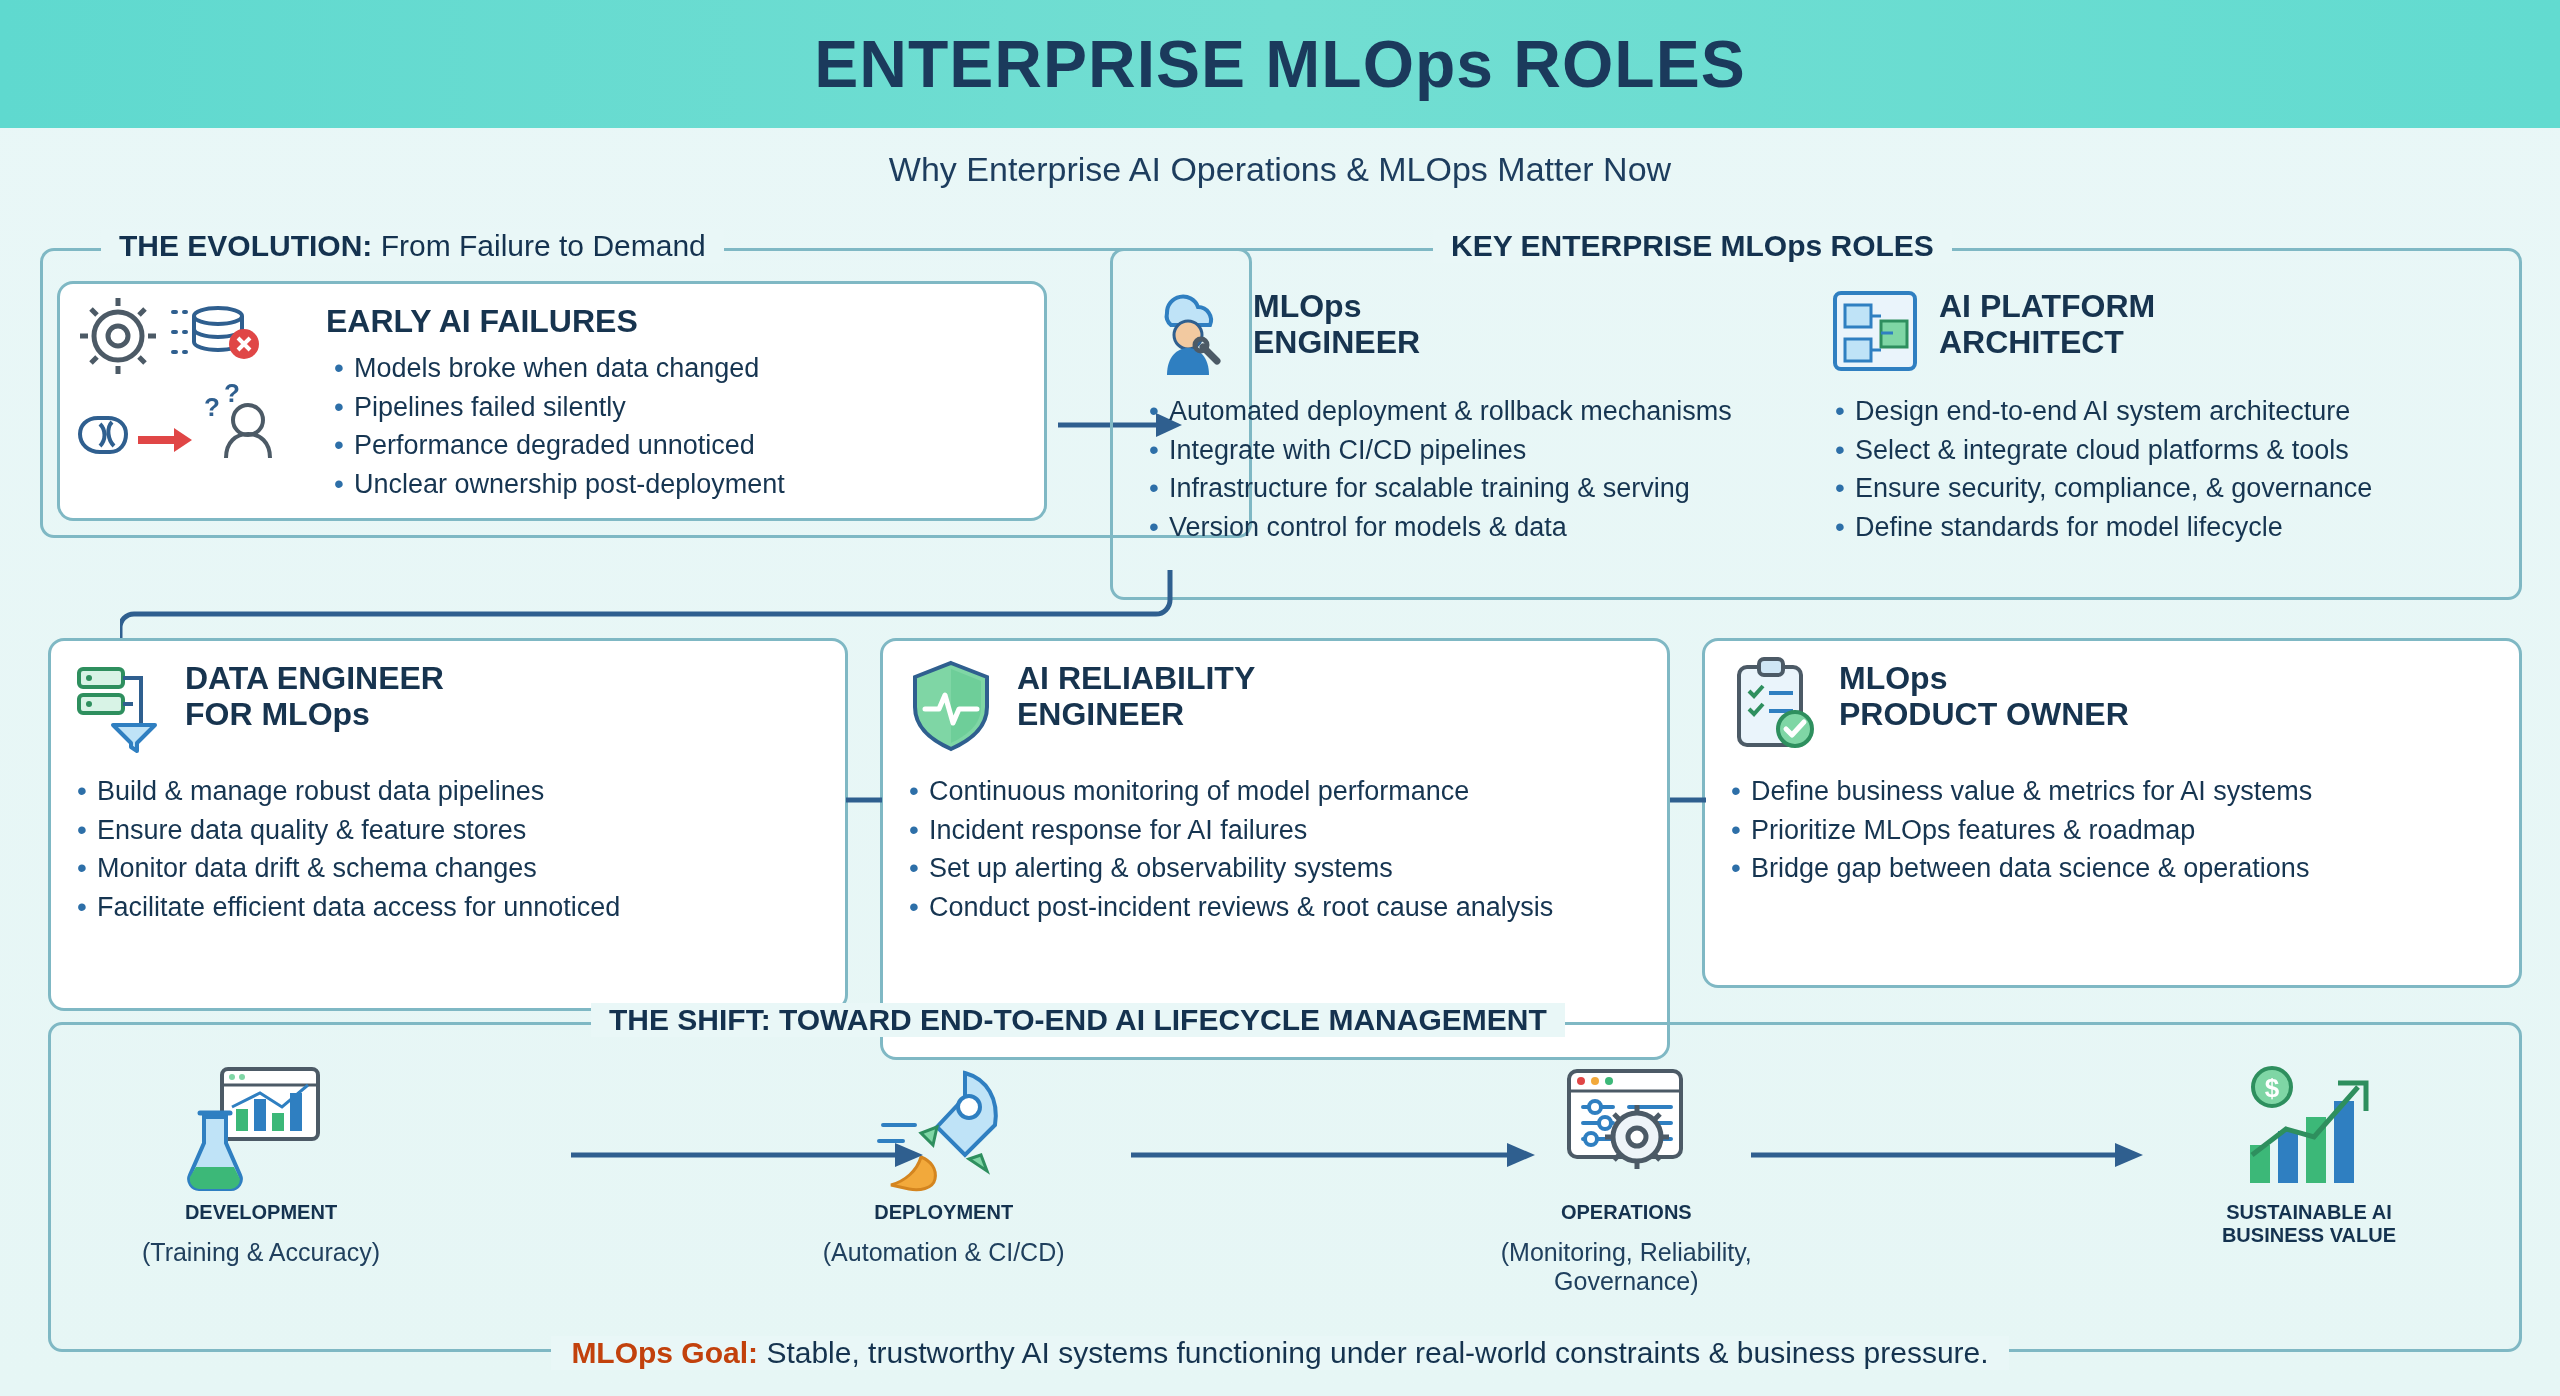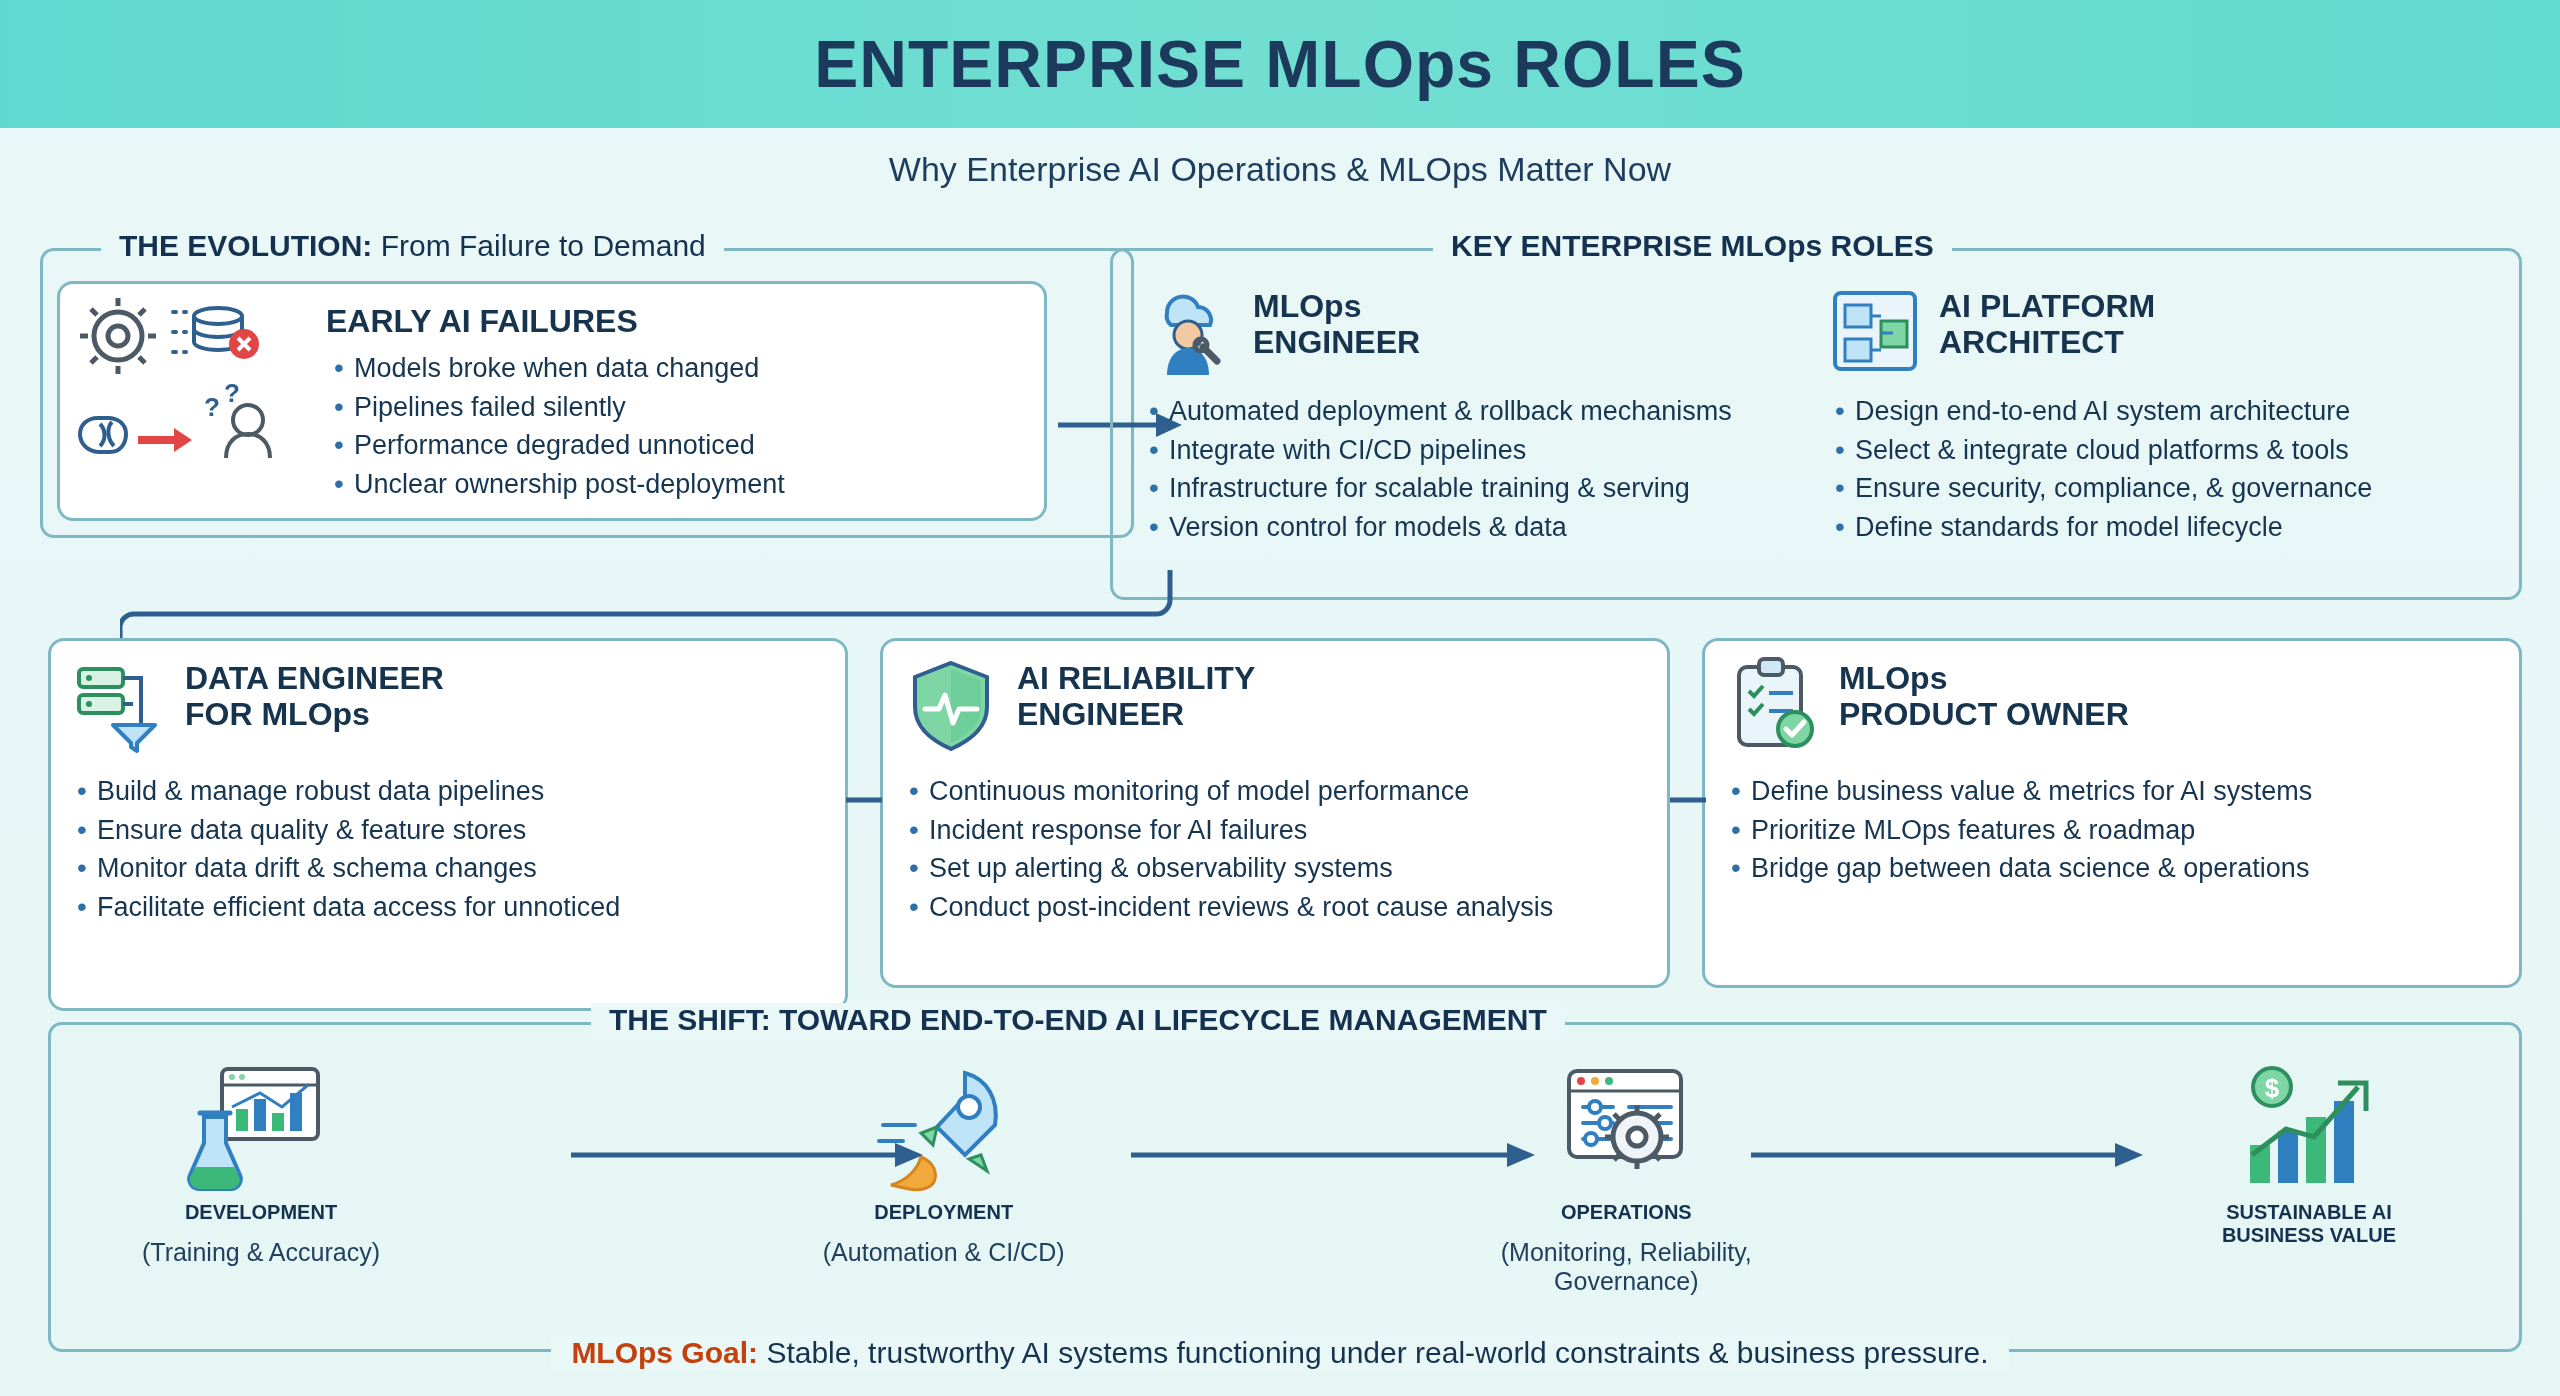--- a/index.html
+++ b/index.html
@@ -160,21 +160,21 @@
 </head>
 <body>
 
 <div class="page">
 
   <div class="header">
     <h1>ENTERPRISE MLOps ROLES</h1>
   </div>
   <div class="subtitle">Why Enterprise AI Operations &amp; MLOps Matter Now</div>
 
-  <div class="section" style="left:40px; top:248px; width:1094px; height:290px;">
+  <div class="section" style="left:40px; top:248px; width:1212px; height:290px;">
     <div class="section-title" style="left:58px;">
       <span>THE EVOLUTION:</span><span class="light"> From Failure to Demand</span>
     </div>
 
     <div class="card" style="left:14px; top:30px; width:990px; height:240px;">
       <div class="card-head">
         <div class="icon-box" style="width:215px;height:185px;">
           <svg width="215" height="185" viewBox="0 0 215 185">
 
             <g stroke="#4c5a66" stroke-width="5" fill="none">
@@ -305,21 +305,21 @@
       </div>
     </div>
     <ul class="bullets" style="margin-top:18px;">
       <li>Build &amp; manage robust data pipelines</li>
       <li>Ensure data quality &amp; feature stores</li>
       <li>Monitor data drift &amp; schema changes</li>
       <li>Facilitate efficient data access for unnoticed</li>
     </ul>
   </div>
 
-  <div class="card" style="left:880px; top:638px; width:790px; height:350px;">
+  <div class="card" style="left:880px; top:638px; width:790px; height:422px;">
     <div class="card-head">
       <div class="icon-box" style="width:100px;height:100px;">
         <svg width="100" height="100" viewBox="0 0 100 100">
           <path d="M50 8 L86 22 V52 c0 22 -18 34 -36 42 c-18 -8 -36 -20 -36 -42 V22 Z" fill="#7fd6a5" stroke="#2f5f8f" stroke-width="4"></path>
           <path d="M50 14 L80 26 V52 c0 18 -14 28 -30 36 z" fill="#5ec58e" opacity="0.5"></path>
           <path d="M24 54 H38 L44 40 L52 68 L58 54 H76" stroke="#ffffff" stroke-width="5" fill="none" stroke-linejoin="round" stroke-linecap="round"></path>
         </svg>
       </div>
       <div class="card-title">
         <div>AI RELIABILITY</div>

